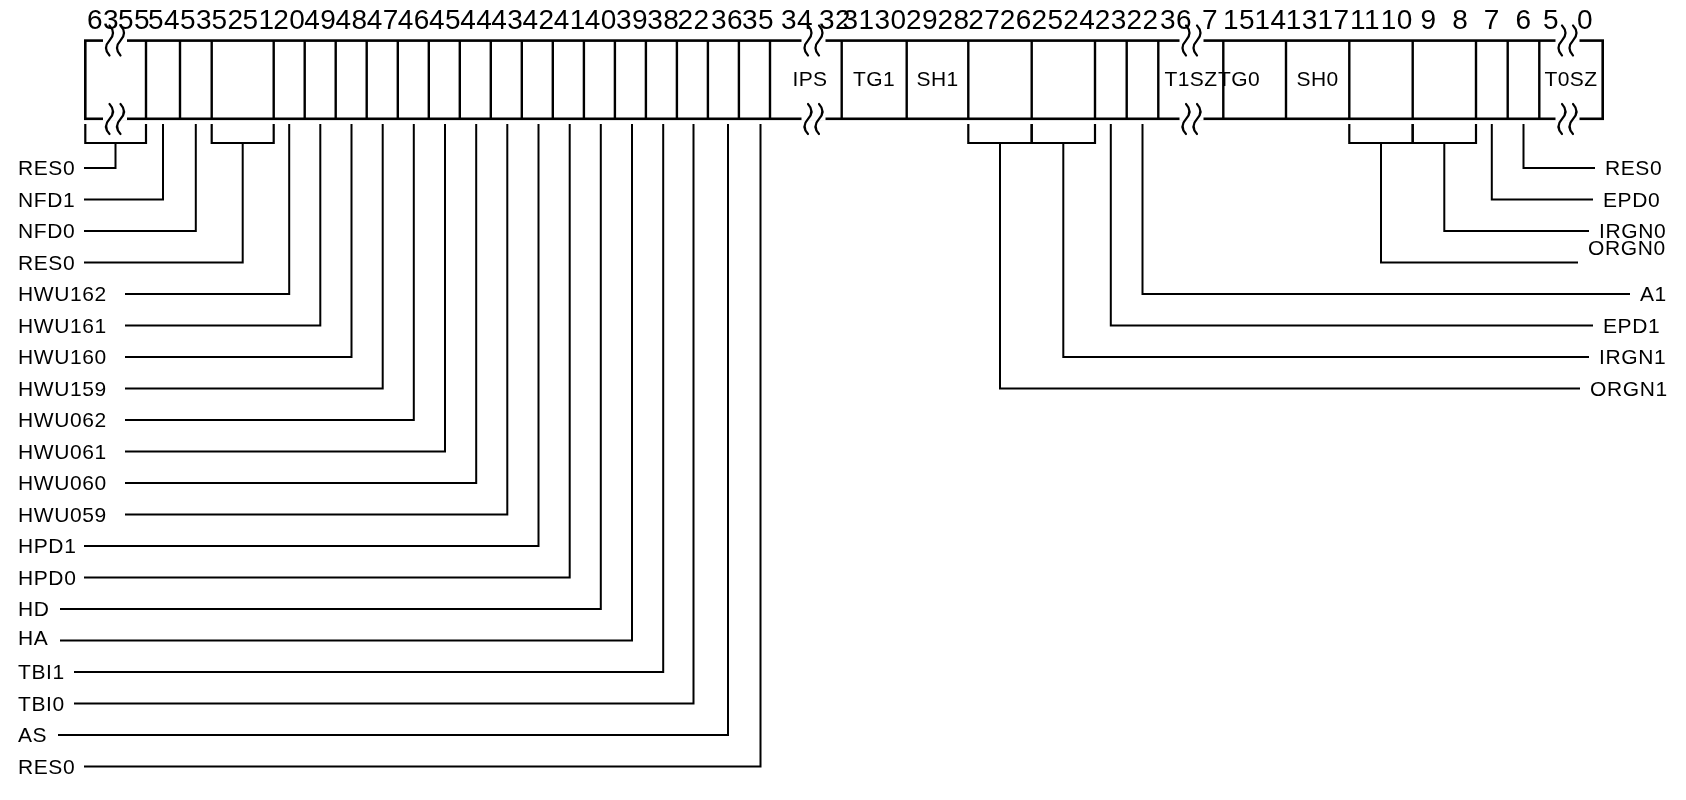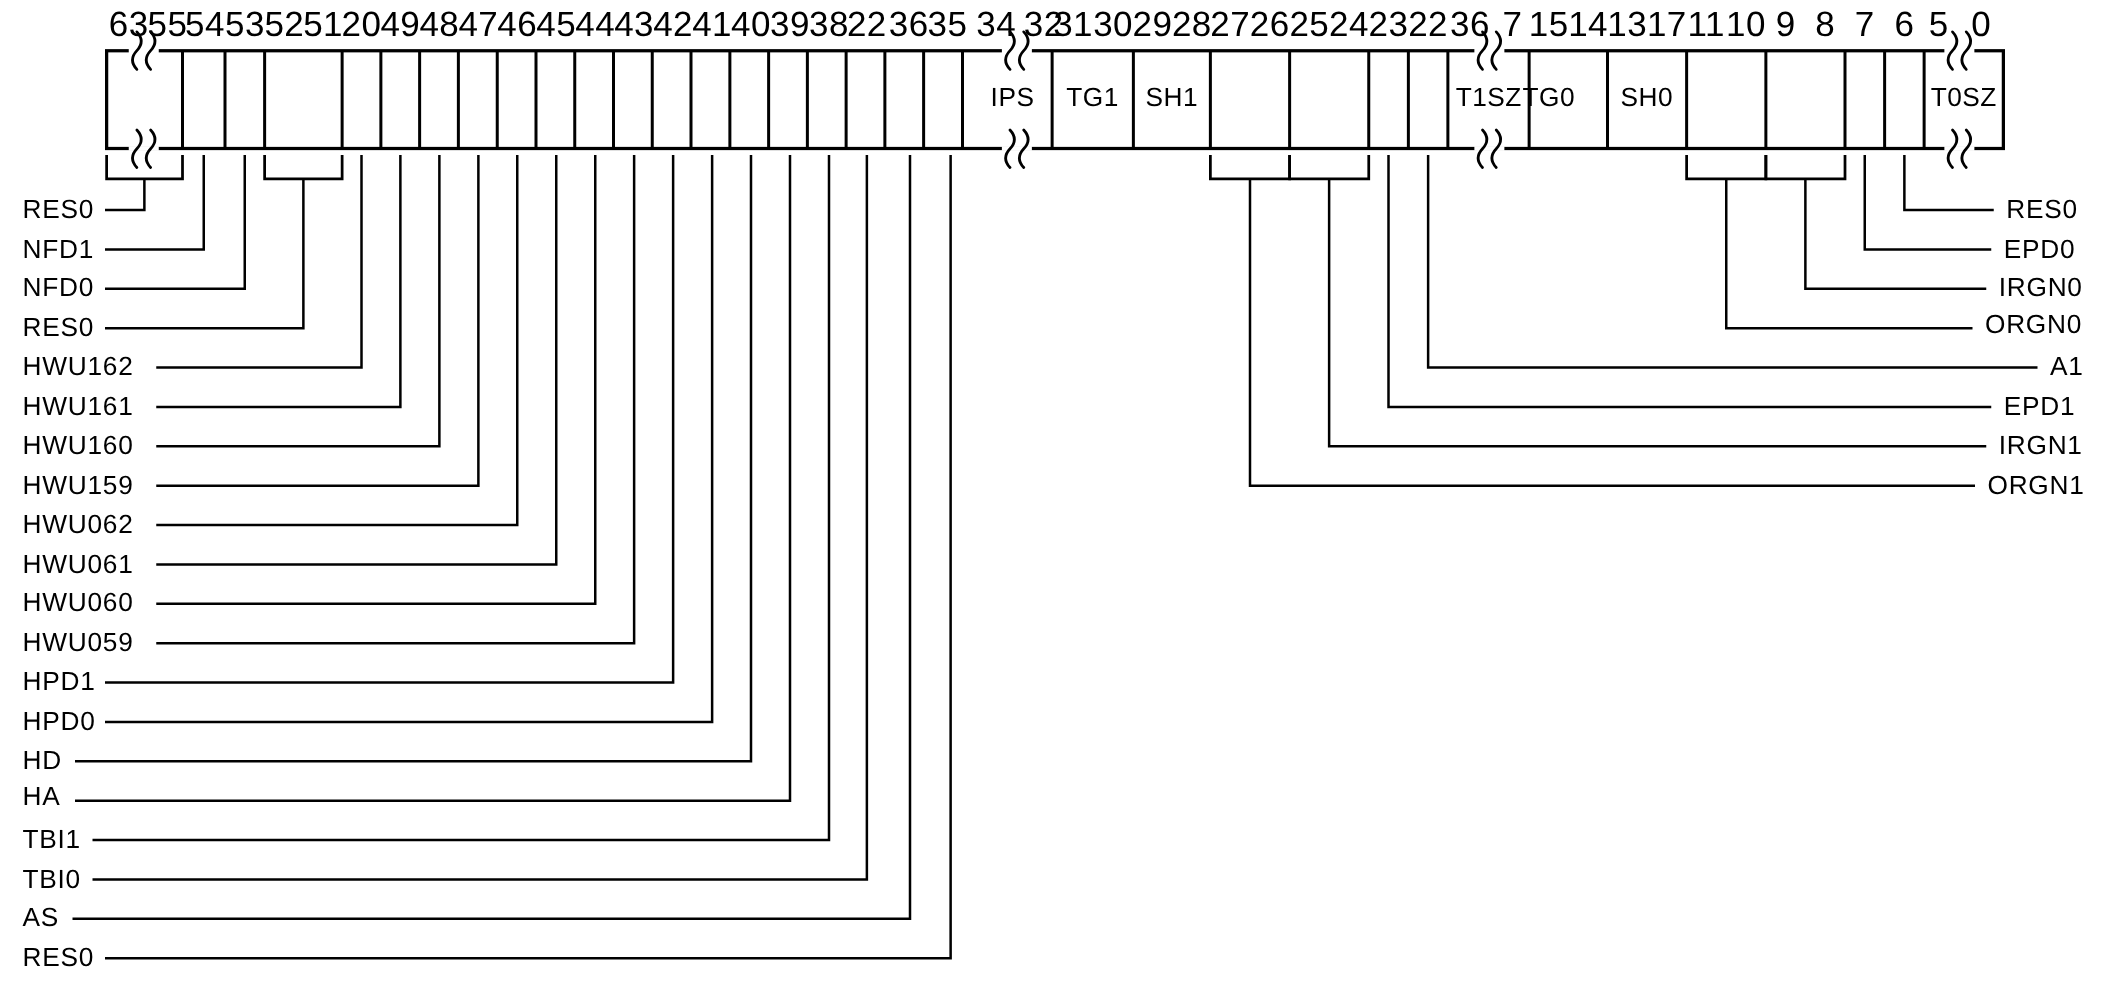--- a/index.html
+++ b/index.html
@@ -191,20 +191,20 @@
     <span class="lcl" style="top:661px">TBI1</span>
     <span class="lcl" style="top:692.5px">TBI0</span>
     <span class="lcl" style="top:724px">AS</span>
     <span class="lcl" style="top:755.5px">RES0</span>
   </div>
 
   <div>
     <span class="rcl" style="top:157px;left:1605px">RES0</span>
     <span class="rcl" style="top:188.5px;left:1603px">EPD0</span>
     <span class="rcl" style="top:220px;left:1599px">IRGN0</span>
-    <span class="rcl" style="top:249px;left:1588px">ORGN0</span>
+    <span class="rcl" style="top:237px;left:1588px">ORGN0</span>
     <span class="rcl" style="top:283px;left:1640px">A1</span>
     <span class="rcl" style="top:314.5px;left:1603px">EPD1</span>
     <span class="rcl" style="top:346px;left:1599px">IRGN1</span>
     <span class="rcl" style="top:377.5px;left:1590px">ORGN1</span>
   </div>
 
 </div>
 
 </body></html>

